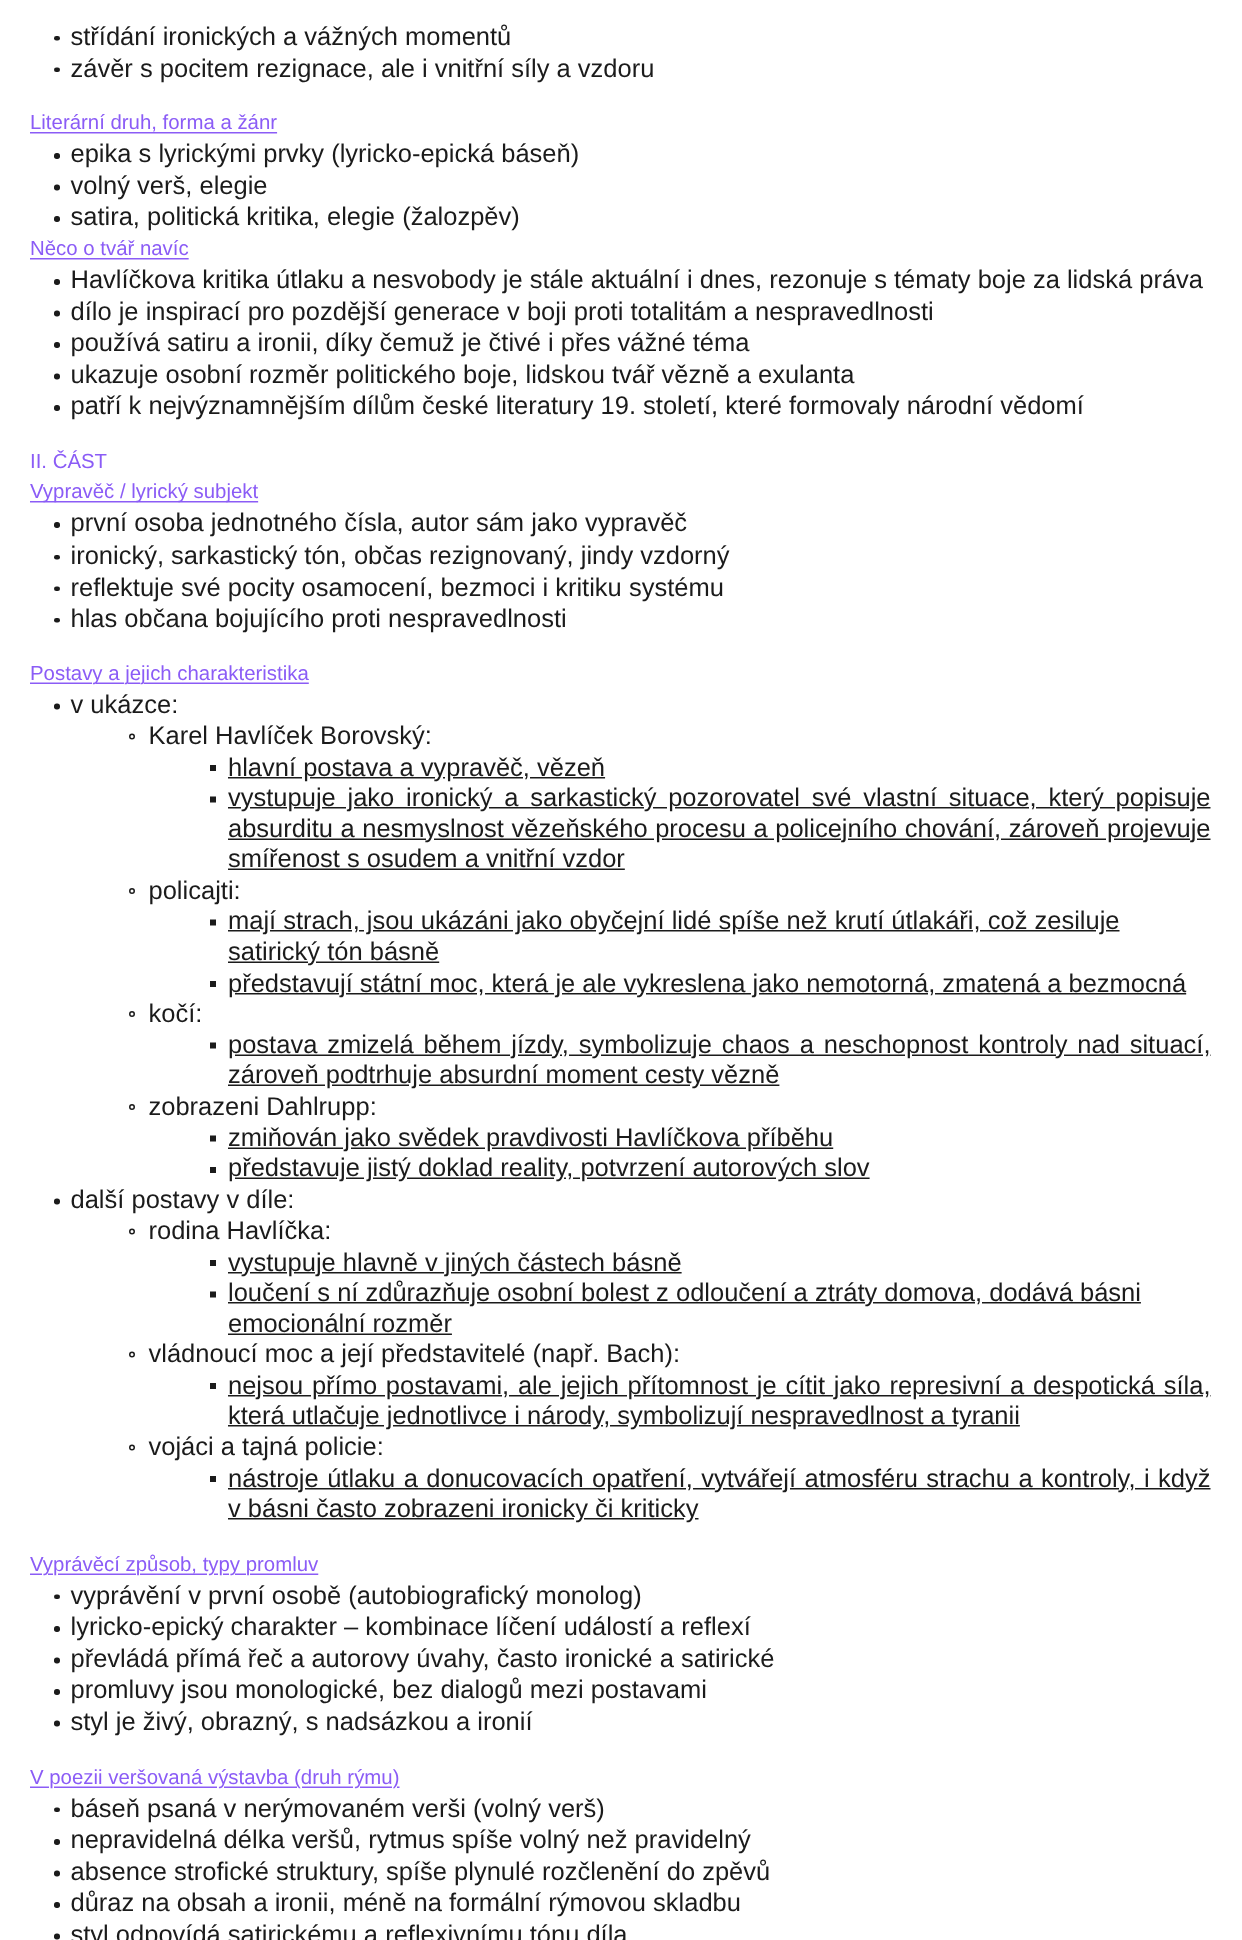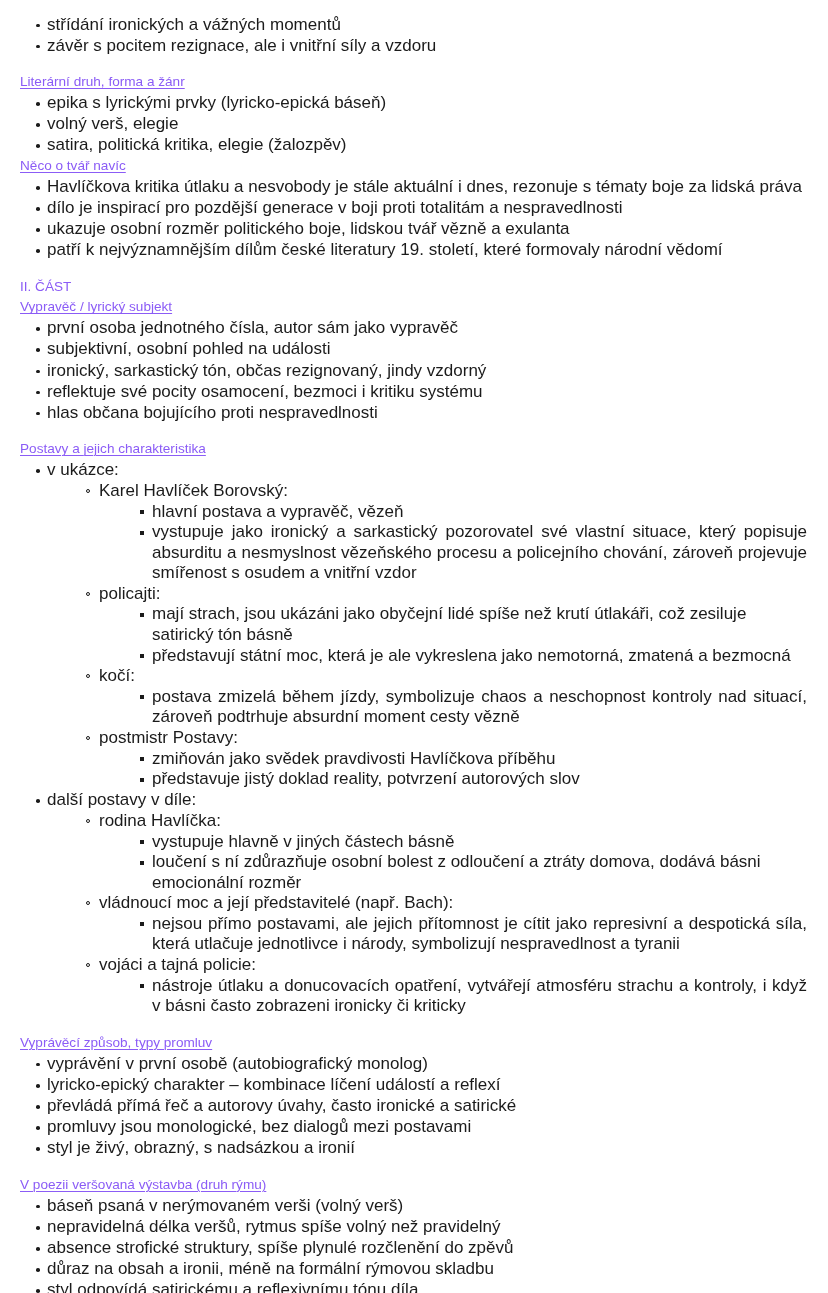--- a/index.html
+++ b/index.html
@@ -91,20 +91,21 @@
     height: 4px;
     border-radius: 50%;
     border: 1px solid #1b1b1b;
     background: transparent;
     box-sizing: border-box;
   }
 
   
   .lvl3 > li {
     padding-left: 29px;
+    text-decoration: underline;
   }
   .lvl3 > li::before {
     content: "";
     position: absolute;
     left: 17px;
     top: 8.5px;
     width: 4px;
     height: 4px;
     background: #1b1b1b;
   }
@@ -151,36 +152,36 @@
       </ul>
       <div class="heading">Něco o tvář navíc</div>
       <ul class="lvl1">
         <li>
           <span class="li-text">Havlíčkova kritika útlaku a nesvobody je stále aktuální i dnes, rezonuje s tématy boje za lidská práva</span>
         </li>
         <li>
           <span class="li-text">dílo je inspirací pro pozdější generace v boji proti totalitám a nespravedlnosti</span>
         </li>
         <li>
+          <span class="li-text">používá satiru a ironii, díky čemuž je čtivé i přes vážné téma</span>
+        </li>
+        <li>
           <span class="li-text">ukazuje osobní rozměr politického boje, lidskou tvář vězně a exulanta</span>
         </li>
         <li>
           <span class="li-text">patří k nejvýznamnějším dílům české literatury 19. století, které formovaly národní vědomí</span>
         </li>
       </ul>
       <div class="heading plain spacer-before">II. ČÁST</div>
       <div class="heading">Vypravěč / lyrický subjekt</div>
       <ul class="lvl1">
         <li>
           <span class="li-text">první osoba jednotného čísla, autor sám jako vypravěč</span>
         </li>
         <li>
-          <span class="li-text">subjektivní, osobní pohled na události</span>
-        </li>
-        <li>
           <span class="li-text">ironický, sarkastický tón, občas rezignovaný, jindy vzdorný</span>
         </li>
         <li>
           <span class="li-text">reflektuje své pocity osamocení, bezmoci i kritiku systému</span>
         </li>
         <li>
           <span class="li-text">hlas občana bojujícího proti nespravedlnosti</span>
         </li>
       </ul>
       <div class="heading spacer-before">Postavy a jejich charakteristika</div>
@@ -212,21 +213,21 @@
             </li>
             <li>
               <span class="li-text">kočí:</span>
               <ul class="lvl3">
                 <li>
                   <span class="li-text justify">postava zmizelá během jízdy, symbolizuje chaos a neschopnost kontroly nad situací, zároveň podtrhuje absurdní moment cesty vězně</span>
                 </li>
               </ul>
             </li>
             <li>
-              <span class="li-text">postmistr Postavy:</span>
+              <span class="li-text">zobrazeni Dahlrupp:</span>
               <ul class="lvl3">
                 <li>
                   <span class="li-text">zmiňován jako svědek pravdivosti Havlíčkova příběhu</span>
                 </li>
                 <li>
                   <span class="li-text">představuje jistý doklad reality, potvrzení autorových slov</span>
                 </li>
               </ul>
             </li>
           </ul>

